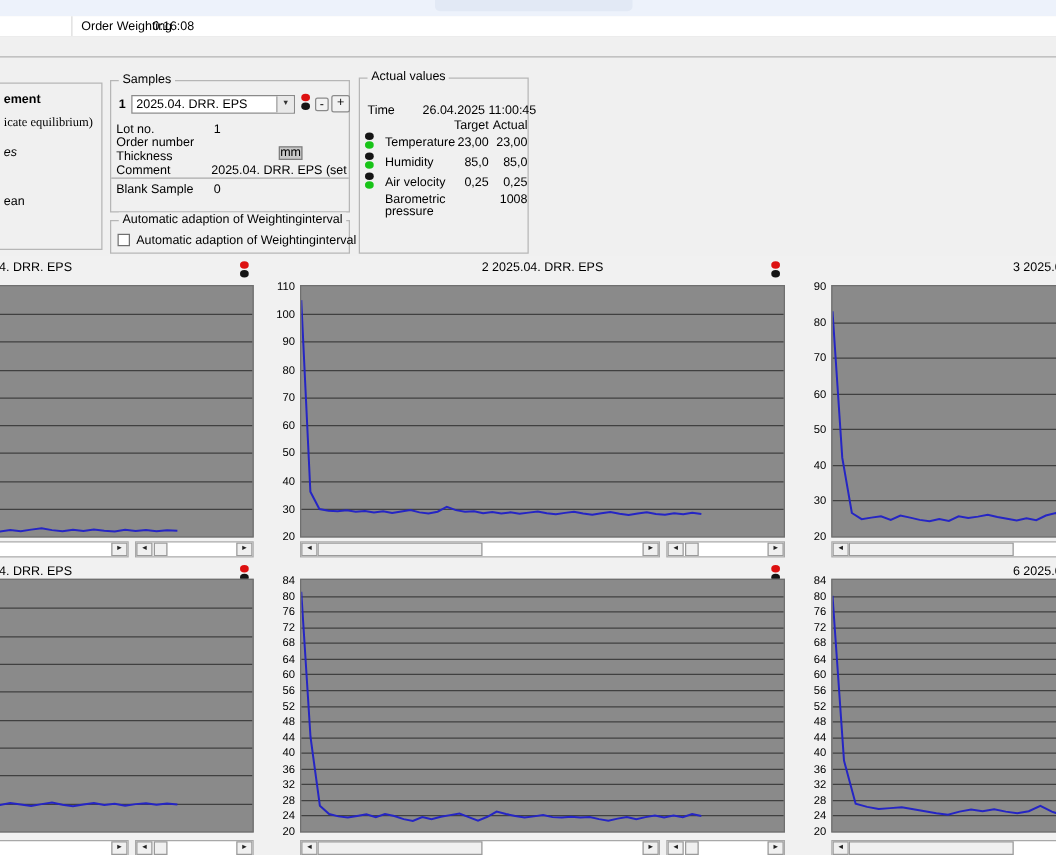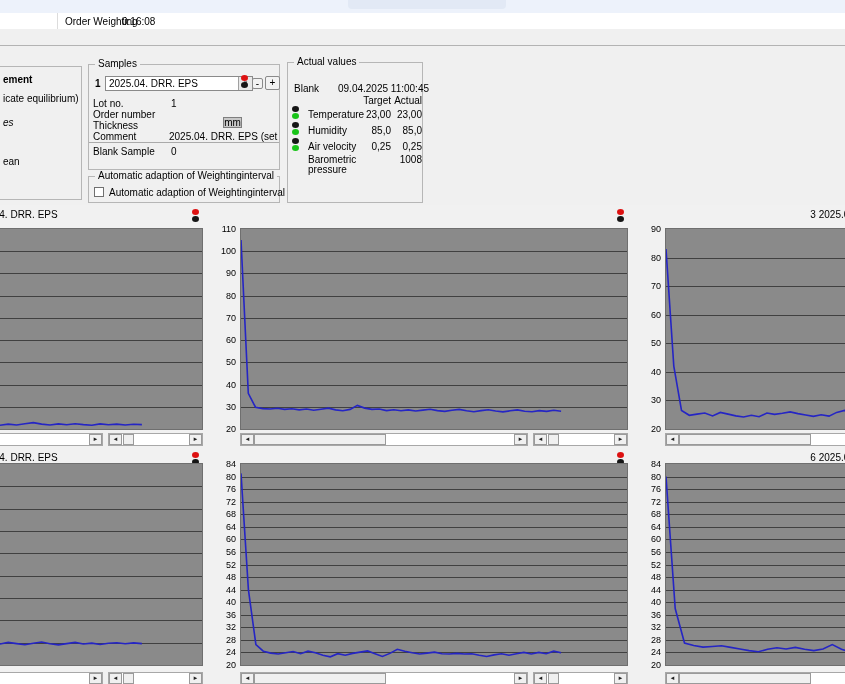--- a/index.html
+++ b/index.html
@@ -30,30 +30,30 @@
   <div class="abs" style="left:57px;top:0;width:1px;height:16px;background:#dcdcdc;"></div>
   <span class="abs" style="left:65px;top:3px;">Order Weighting</span>
   <span class="abs" style="left:122px;top:3px;">0:16:08</span>
 </div>
 
 <div class="abs" style="left:0;top:29px;width:845px;height:176px;background:#f0f0f0;"></div>
 <div class="abs" style="left:0;top:45px;width:845px;height:1px;background:#b3b3b3;"></div>
 
 <div class="abs groupbox" style="left:-10px;top:66px;width:92px;height:134px;">
   <div class="abs bold nowrap" style="left:12px;top:7px;">ement</div>
-  <div class="abs nowrap" style="left:12px;top:26px;">icate equilibrium)</div>
+  <div class="abs nowrap" style="left:12px;top:26px;font-family:Liberation Serif, serif;">icate equilibrium)</div>
   <div class="abs nowrap" style="left:12px;top:50px;font-style:italic;">es</div>
   <div class="abs nowrap" style="left:12px;top:89px;">ean</div>
 </div>
 
 <div class="abs groupbox" style="left:88px;top:64px;width:192px;height:106px;">
   <div class="grouptitle">Samples</div>
 
   <div class="abs bold" style="left:6px;top:13px;">1</div>
-  <div class="abs combobox" style="left:16px;top:11px;width:148px;height:15px;">
+  <div class="abs combobox" style="left:16px;top:11px;width:131px;height:15px;">
     <span class="txt">2025.04. DRR. EPS</span>
     <span class="btn">▼</span>
   </div>
   <div class="abs tl" style="left:151px;top:10px;width:9px;">
     <div class="dot" style="background:#dd1111;"></div>
     <div class="dot" style="background:#151515;"></div>
   </div>
   <div class="abs winbtn" style="left:163px;top:13px;width:11px;height:11px;line-height:9px;">-</div>
   <div class="abs winbtn" style="left:176px;top:11px;width:15px;height:14px;line-height:12px;">+</div>
 
@@ -76,22 +76,22 @@
 
 <div class="abs groupbox" style="left:88px;top:176px;width:192px;height:27px;">
   <div class="grouptitle">Automatic adaption of Weightinginterval</div>
   <div class="abs checkbox" style="left:5px;top:10px;width:10px;height:10px;"></div>
   <div class="abs nowrap" style="left:20px;top:10px;">Automatic adaption of Weightinginterval</div>
 </div>
 
 <div class="abs groupbox" style="left:287px;top:62px;width:136px;height:141px;">
   <div class="grouptitle">Actual values</div>
 
-  <div class="abs" style="left:6px;top:20px;">Blank</div>
-  <div class="abs nowrap" style="left:50px;top:20px;">09.04.2025 11:00:45</div>
+  <div class="abs" style="left:6px;top:20px;">Time</div>
+  <div class="abs nowrap" style="left:50px;top:20px;">26.04.2025 11:00:45</div>
 
   <div class="abs rt" style="left:63px;top:32px;width:40px;">Target</div>
   <div class="abs rt" style="left:94px;top:32px;width:40px;">Actual</div>
 
   <div class="abs tl" style="left:3px;top:43px;width:9px;">
     <div class="dot" style="background:#151515;"></div>
     <div class="dot" style="background:#18c418;"></div>
   </div>
   <div class="abs" style="left:20px;top:46px;">Temperature</div>
   <div class="abs rt" style="left:63px;top:46px;width:40px;">23,00</div>
@@ -139,20 +139,21 @@
       </svg>
     </div>
     <div style="position: absolute; left: -185px; top: 433px; width: 288px; height: 13px; background: rgb(255, 255, 255); border: 1px solid rgb(168, 168, 168); box-sizing: border-box;">
       <div style="position: absolute; left: 273px; top: 0px; width: 13px; height: 11px; background: rgb(240, 240, 240); border: 1px solid rgb(154, 154, 154); box-sizing: border-box; font-size: 6px; line-height: 9px; text-align: center; color: rgb(34, 34, 34);">►</div>
     </div>
     <div style="position: absolute; left: 108px; top: 433px; width: 95px; height: 13px; background: rgb(255, 255, 255); border: 1px solid rgb(168, 168, 168); box-sizing: border-box;">
       <div style="position: absolute; left: 0px; top: 0px; width: 13px; height: 11px; background: rgb(240, 240, 240); border: 1px solid rgb(154, 154, 154); box-sizing: border-box; font-size: 6px; line-height: 9px; text-align: center; color: rgb(34, 34, 34);">◄</div>
       <div style="position: absolute; left: 14px; top: 0px; width: 11px; height: 11px; background: rgb(240, 240, 240); border: 1px solid rgb(154, 154, 154); box-sizing: border-box; font-size: 6px; line-height: 9px; text-align: center; color: rgb(34, 34, 34);"></div>
       <div style="position: absolute; left: 80px; top: 0px; width: 13px; height: 11px; background: rgb(240, 240, 240); border: 1px solid rgb(154, 154, 154); box-sizing: border-box; font-size: 6px; line-height: 9px; text-align: center; color: rgb(34, 34, 34);">►</div>
     </div>
+    <div style="position: absolute; left: 240px; top: 209px; width: 388px; text-align: center; font-size: 10px; white-space: nowrap;">2 2025.04. DRR. EPS</div>
     <div style="position: absolute; left: 616px; top: 209px; width: 9px; height: 14px; display: flex; flex-direction: column; gap: 1px; align-items: center;">
       <div style="width: 7px; height: 6px; border-radius: 50%; background: rgb(221, 17, 17);"></div>
       <div style="width: 7px; height: 6px; border-radius: 50%; background: rgb(21, 21, 21);"></div>
     </div>
     <div style="position: absolute; left: 240px; top: 228px; width: 388px; height: 202px; background: rgb(138, 138, 138); border: 1px solid rgb(111, 111, 111); box-sizing: border-box; overflow: hidden;">
       <div style="position: absolute; left: 0px; top: 22.2px; width: 100%; height: 1px; background: rgb(64, 64, 64);"></div>
       <div style="position: absolute; left: 0px; top: 44.4px; width: 100%; height: 1px; background: rgb(64, 64, 64);"></div>
       <div style="position: absolute; left: 0px; top: 66.7px; width: 100%; height: 1px; background: rgb(64, 64, 64);"></div>
       <div style="position: absolute; left: 0px; top: 88.9px; width: 100%; height: 1px; background: rgb(64, 64, 64);"></div>
       <div style="position: absolute; left: 0px; top: 111.1px; width: 100%; height: 1px; background: rgb(64, 64, 64);"></div>

